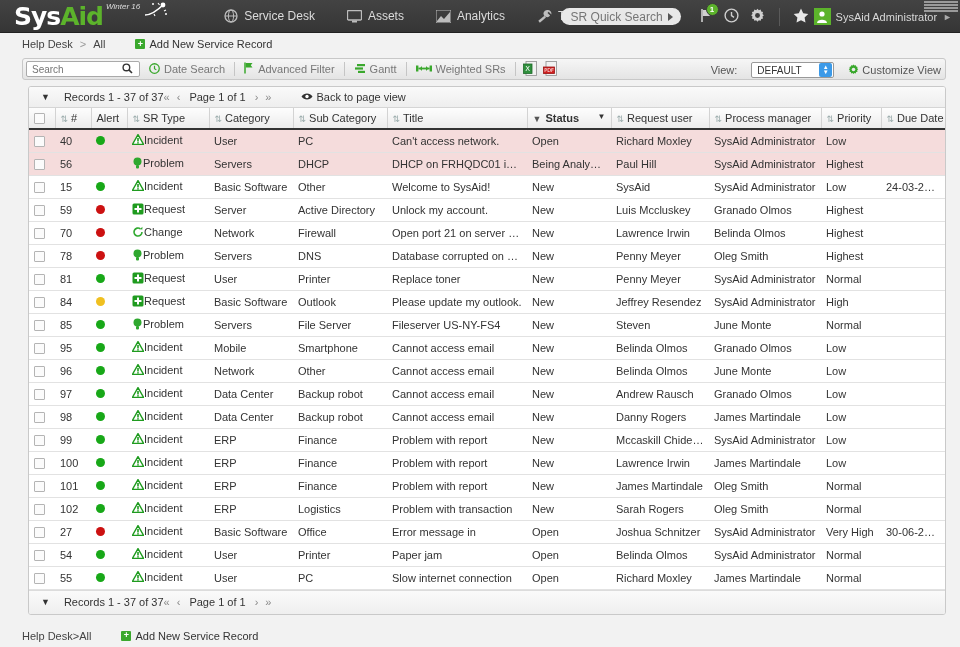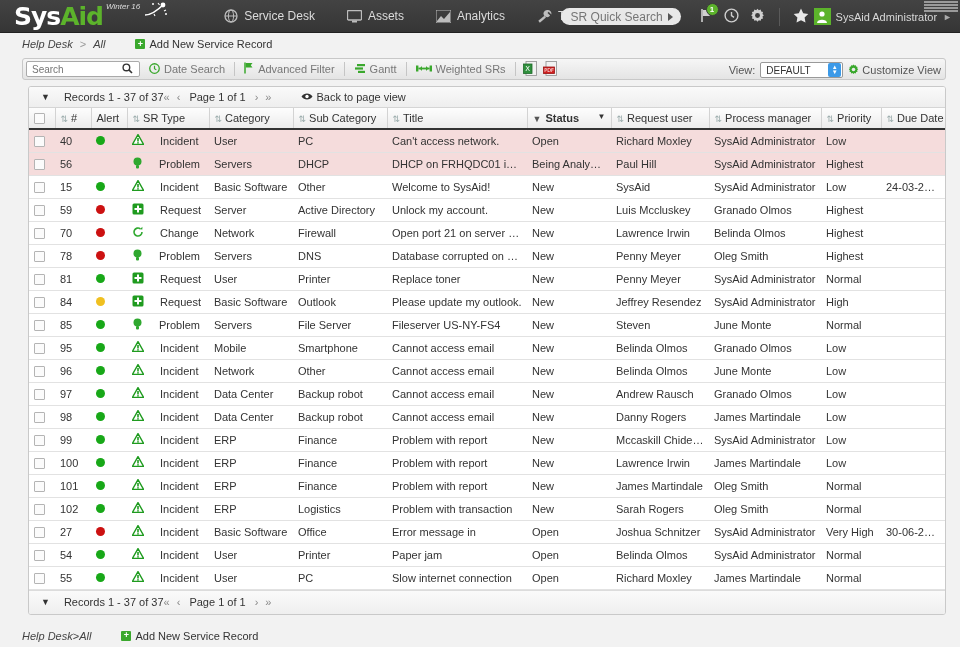--- a/index.html
+++ b/index.html
@@ -77,21 +77,21 @@
   }
   .winchrome div { height:1.5px; background:#9a9a9a; margin-bottom:1.5px; }
 
   
   .breadcrumb {
     height:22px; display:flex; align-items:center;
     padding-left:22px; font-size:11px; color:#444;
     background:#f2f2f2;
   }
   .breadcrumb .sep { margin:0 7px; color:#999; }
-  .bc-link { cursor:pointer;font-style:italic; }
+  .bc-link { cursor:pointer; }
   .addnew { margin-left:30px; display:flex; align-items:center; gap:4px; cursor:pointer; color:#333; }
   .plusicon {
     width:10px;height:10px;background:#3aa82d;
     color:#fff;font-size:9px;font-weight:bold;
     display:flex;align-items:center;justify-content:center;
     border-radius:1px;line-height:1;
   }
 
   
   .toolbar {
@@ -112,21 +112,21 @@
     border:0;outline:none;font-size:10px;color:#666;width:92px;
     font-family:"Liberation Sans", sans-serif;
   }
   .tbtn {
     display:flex;align-items:center;gap:4px;
     padding:0 9px;height:22px;color:#777;font-size:11px;cursor:pointer;
   }
   .tsep { width:1px;height:14px;background:#c5c5c5; }
   .viewzone {
     position:absolute;right:4px;top:0;height:22px;
-    display:flex;align-items:center;gap:5px;font-size:11px;color:#555;
+    display:flex;align-items:center;gap:14px;font-size:11px;color:#555;
   }
   .viewsel {
     height:16px;background:#fff;border:1px solid #999;border-radius:2px;
     display:flex;align-items:center;padding:0 0 0 5px;font-size:10px;color:#333;
   }
   .viewsel .val { min-width:62px; }
   .viewsel .spin {
     width:13px;height:14px;background:#3c9ae8;border-radius:2px;
     display:flex;flex-direction:column;align-items:center;justify-content:center;
     color:#fff;font-size:6px;line-height:5px;margin-right:1px;
@@ -176,21 +176,21 @@
     vertical-align:middle;
   }
   tr.hl td { background:#f5dcdc; }
   tr.hl td { border-bottom:1px solid #e9cccc; }
 
   .chk {
     width:11px;height:11px;border:1px solid #b4b4b4;background:#fbfbfb;
     border-radius:1px;display:inline-block;vertical-align:middle;cursor:pointer;
   }
   .dot { width:9px;height:9px;border-radius:50%;display:inline-block; }
-  .typecell { display:flex;align-items:center;gap:16px; }
+  .typecell { display:flex;align-items:flex-start;gap:0; }
 
   
   .footbar {
     height:24px;display:flex;align-items:center;
     background:linear-gradient(#fafafa,#efefef);
     border-top:1px solid #dcdcdc;
     font-size:11px;color:#333;
   }
   .botcrumb {
     height:26px;display:flex;align-items:center;

